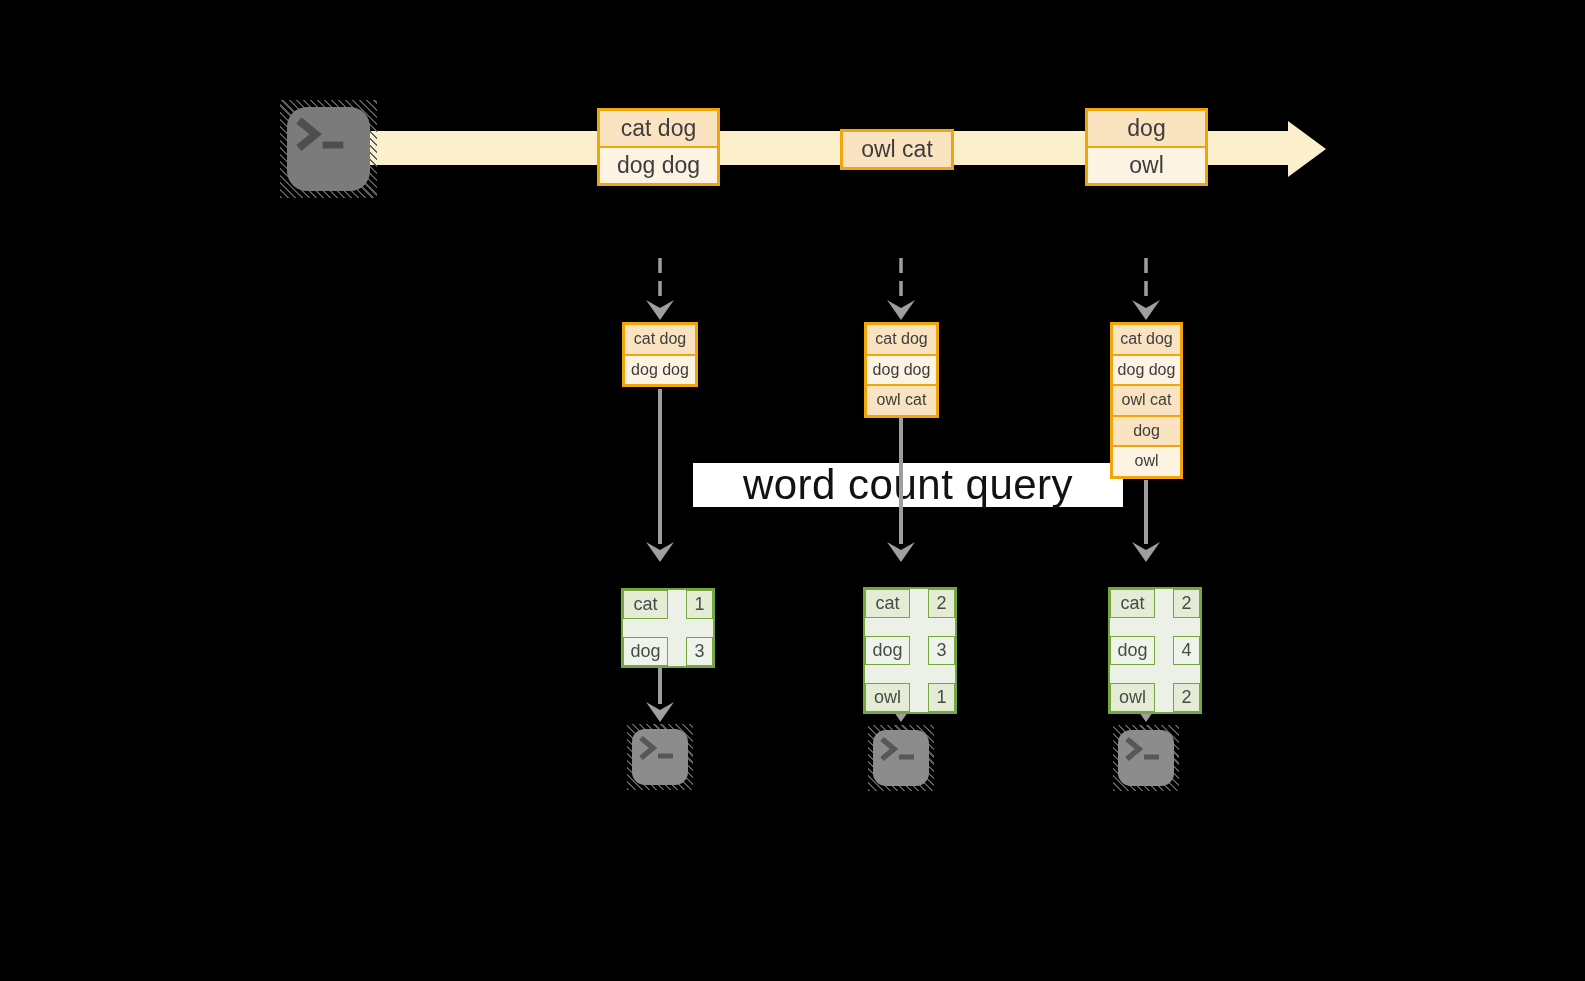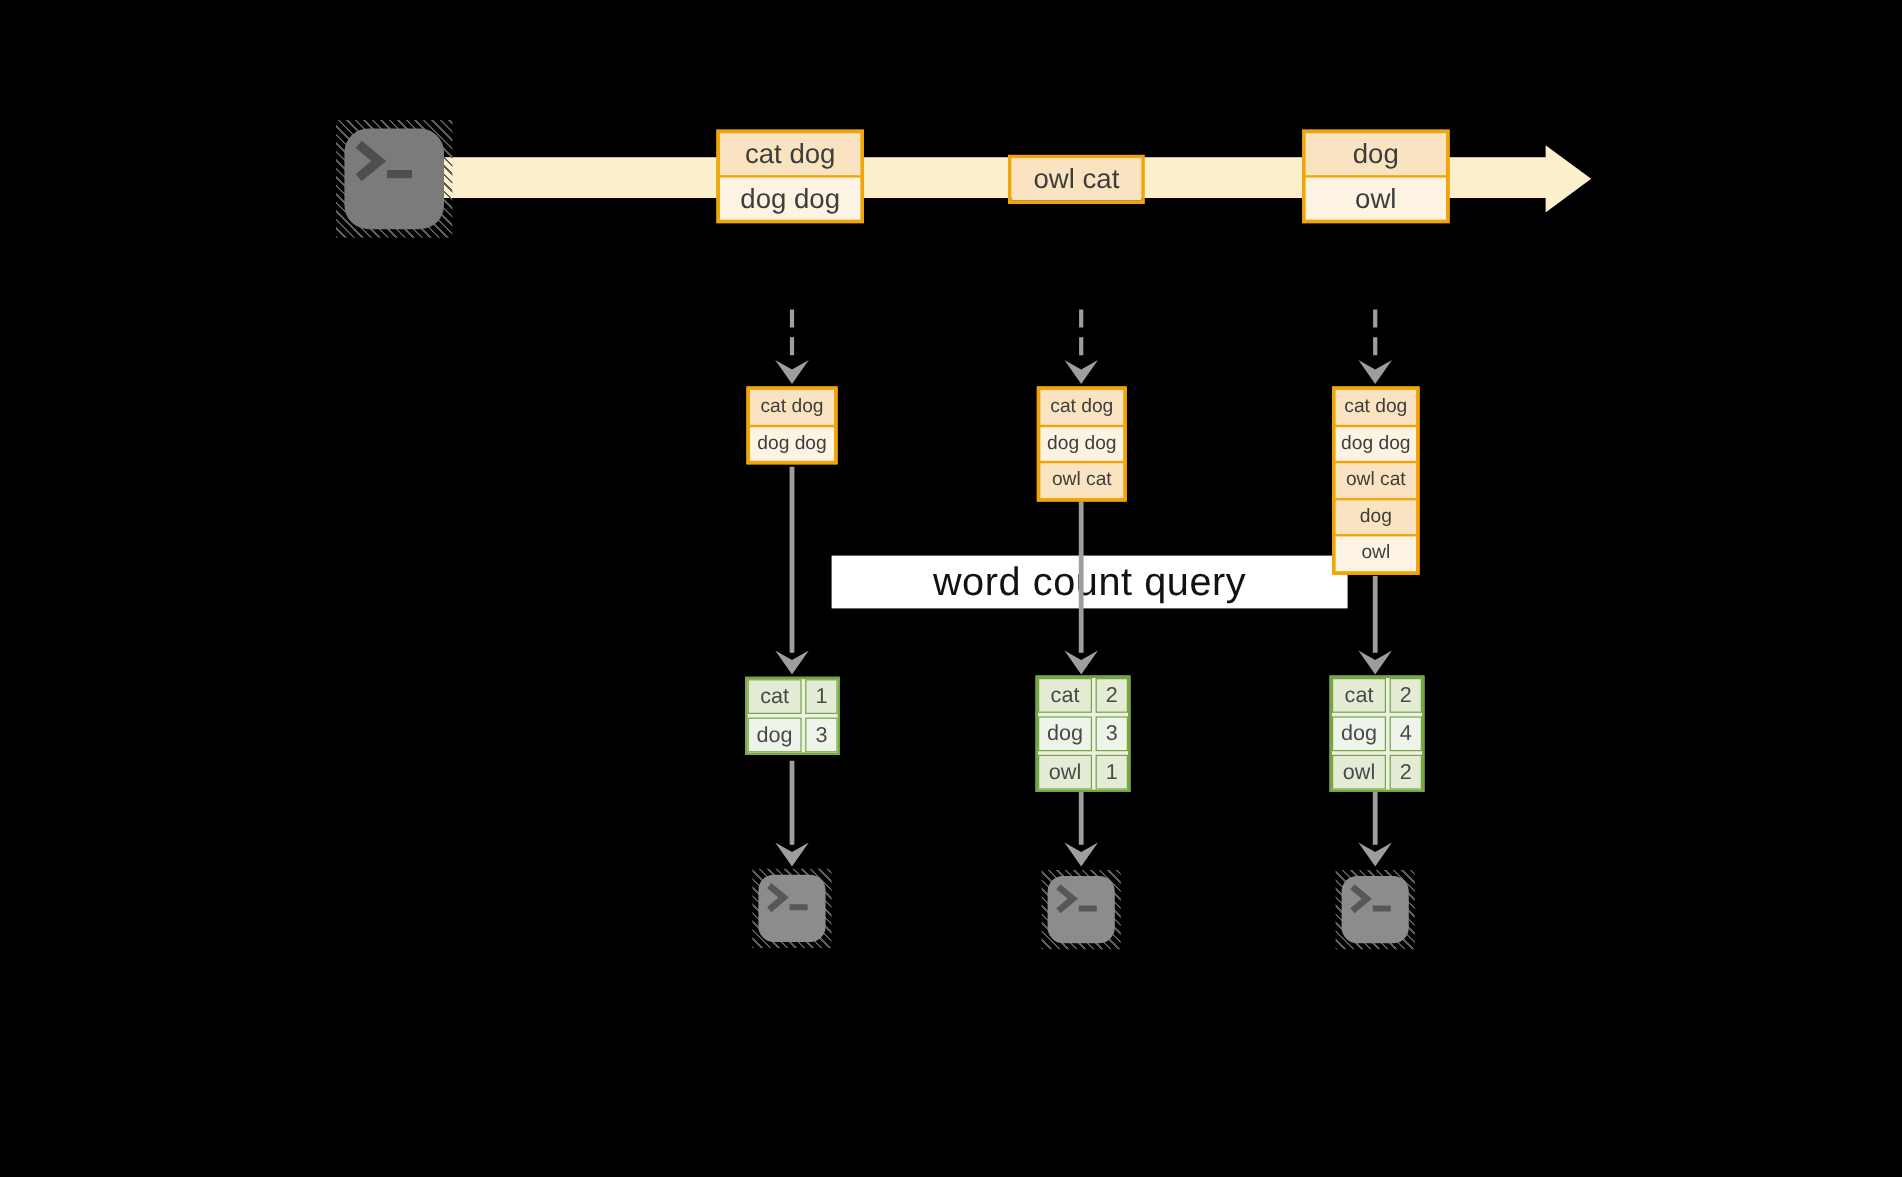--- a/index.html
+++ b/index.html
@@ -51,34 +51,34 @@
   .ev{grid-auto-rows:35px;font-size:23px;z-index:3;}
   #ev1{left:597px;top:108px;width:123px;}
   #ev2{left:840px;top:129px;width:114px;}
   #ev3{left:1085px;top:108px;width:123px;}
   .st{grid-auto-rows:28.5px;font-size:16px;}
   #st1{left:622px;top:322px;width:76px;}
   #st2{left:864px;top:322px;width:75px;}
   #st3{left:1110px;top:322px;width:73px;}
 
   
-  .gtable{display:grid;grid-template-columns:45px 27px;grid-auto-rows:29px;gap:3px;
-    background:var(--count-gap);border:2px solid var(--count-border);box-sizing:border-box;z-index:4;}
+  .gtable{display:grid;grid-template-columns:45px 27px;grid-auto-rows:29px;gap:18px;
+    background:var(--count-gap);border:2px solid var(--count-border);box-sizing:border-box;z-index:4;margin-top:24px;}
   .gcell{border:1px solid var(--count-border);background:var(--count-fill);
     display:flex;align-items:center;justify-content:center;font-size:18px;color:#4a4a4a;
     box-sizing:border-box;}
   .gcell:nth-child(4n+3),.gcell:nth-child(4n+4){background:var(--count-fill-alt);}
   #ct1{left:621px;top:564px;}
   #ct2{left:863px;top:563px;}
   #ct3{left:1108px;top:563px;}
 
   
   #qlabel{left:693px;top:463px;width:430px;height:44px;background:var(--query-label-bg);
     z-index:2;display:flex;align-items:center;justify-content:center;
-    font-size:33px;font-weight:300;color:#121212;letter-spacing:.5px;}
+    font-size:42px;font-weight:300;color:#121212;letter-spacing:.5px;}
 
   
   svg.arr{position:absolute;z-index:3;overflow:visible;}
   .aline{stroke:var(--arrow);stroke-width:4;fill:none;}
   .adash{stroke:var(--arrow);stroke-width:3.5;fill:none;stroke-dasharray:15 8;}
   .ahead{fill:var(--arrow);stroke:none;}
 </style>
 </head>
 <body>
 

